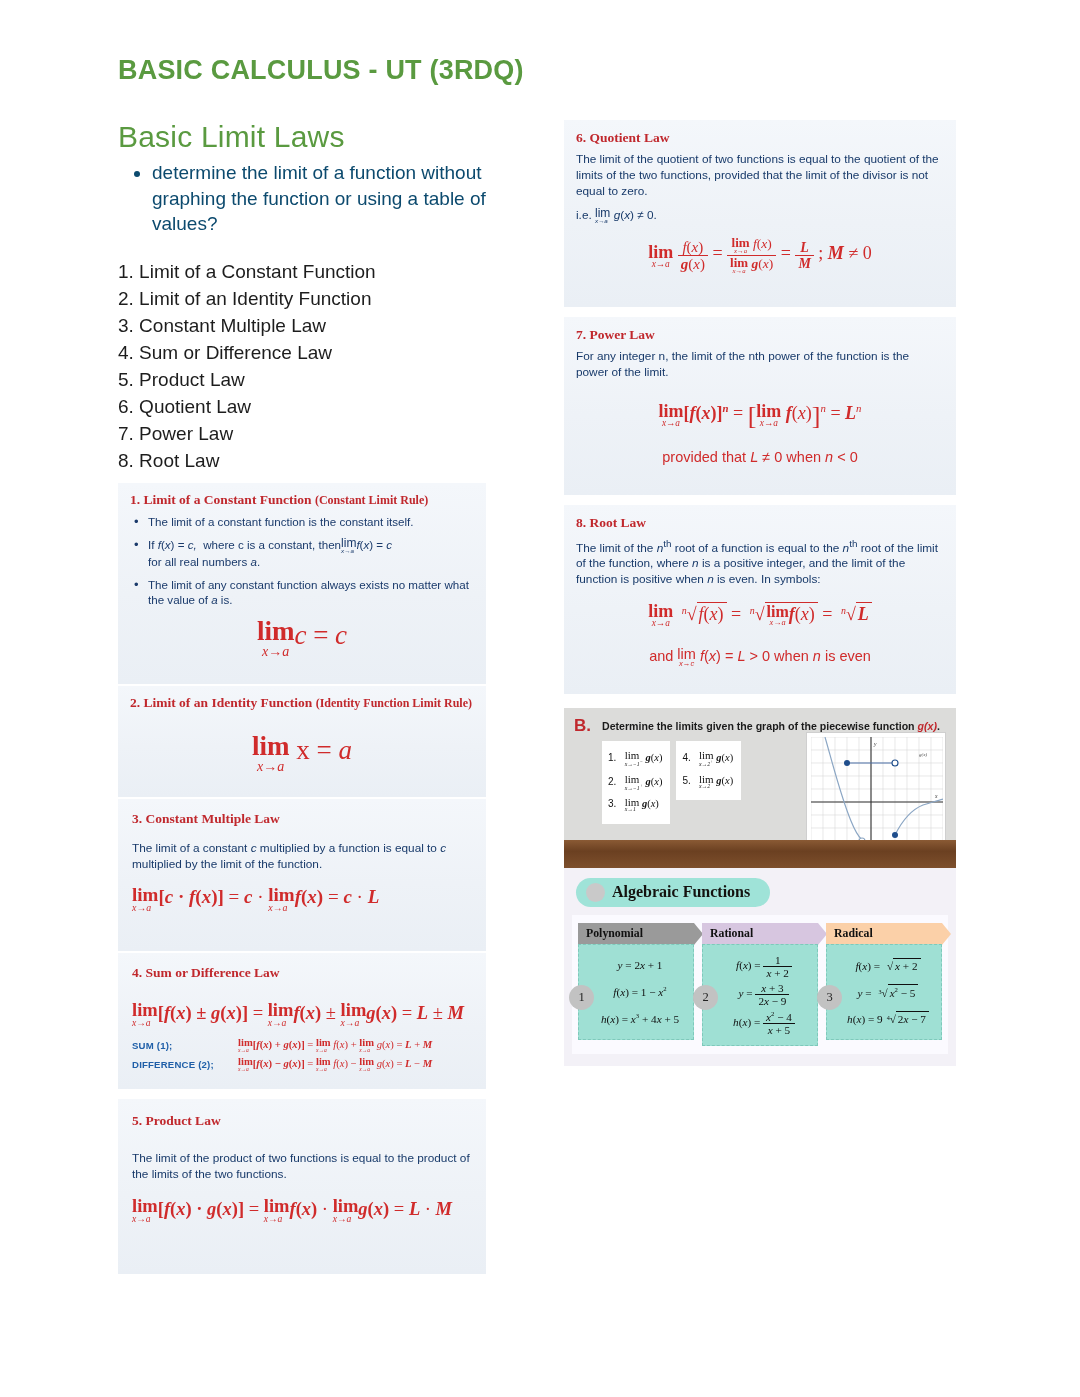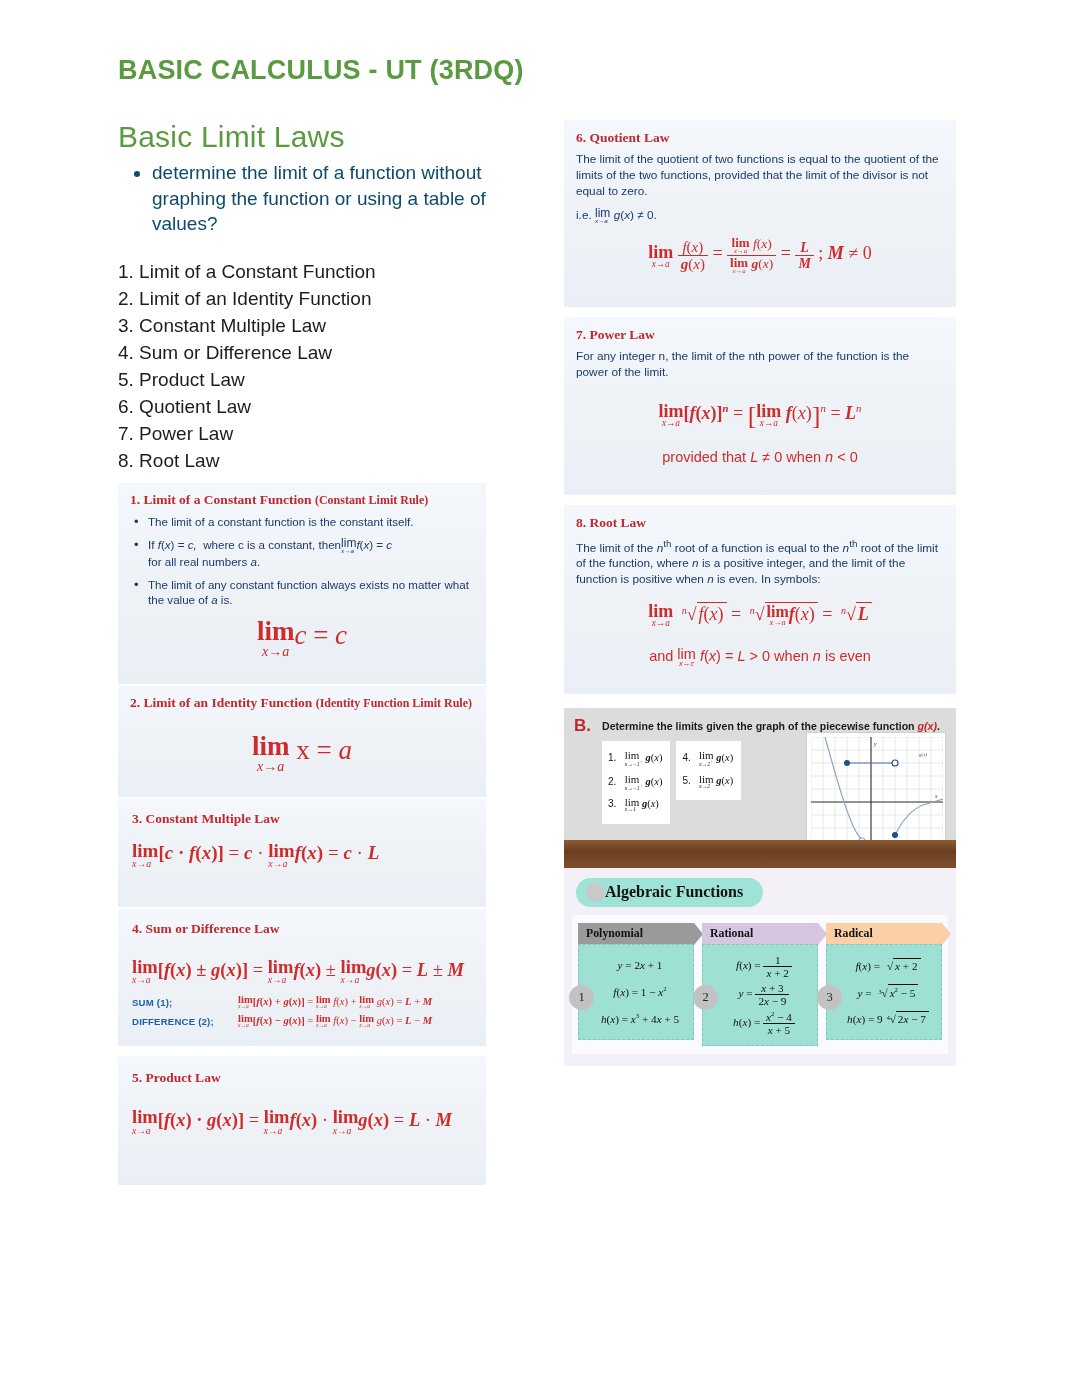--- a/index.html
+++ b/index.html
@@ -107,21 +107,21 @@
   .blist .row { font-family:"Liberation Serif", serif; font-size:10.5px; color:#111; margin:4px 0 6px 0; white-space:nowrap; }
   .blist .row .n { display:inline-block; width:14px; font-family:"Liberation Sans", sans-serif; font-size:10px; }
   .graphbox {
     position:absolute; right:10px; top:24px; width:140px; height:125px;
     background:#fff; border:1px solid #cfcfcf; padding:4px;
   }
 
   
   .algwrap { position:relative; background:#f3f1f7; padding:10px 8px 12px 8px; }
   .algbanner {
-    display:inline-flex; align-items:center; gap:0;
+    display:inline-flex; align-items:center; gap:7px;
     background:#9fe3d8; border-radius:16px; padding:5px 20px 5px 10px; margin:0 0 8px 4px;
   }
   .algbanner .dot { width:19px; height:19px; border-radius:50%; background:#c9c9c9; flex:0 0 19px; }
   .algbanner .t { font-family:"Liberation Serif", serif; font-weight:bold; font-size:16px; color:#14120f; }
   .algbody { background:#fbfaff; padding:8px 6px 8px 6px; display:flex; gap:8px; }
   .algcol { position:relative; flex:1; }
   .algcol .hd {
     font-family:"Liberation Serif", serif; font-weight:bold; font-size:11.8px; color:#111;
     padding:3px 8px; position:relative;
   }
@@ -201,20 +201,23 @@
           <span>2. Limit of an Identity Function</span>
           <span class="sub">(Identity Function Limit Rule)</span>
         </div>
         <div class="eq" style="font-size:27px; margin-top:22px;">
           <span class="lim"><span class="op">lim</span><span class="to">x→a</span></span>&nbsp;x = <span class="mi">a</span>
         </div>
       </div>
 
       <div class="card" style="padding:12px 14px 34px 14px;">
         <div class="ttl" style="margin-bottom:14px;">3. Constant Multiple Law</div>
+        <p class="body">
+          The limit of a constant <span class="mi">c</span> multiplied by a function is equal to <span class="mi">c</span> multiplied by the limit of the function.
+        </p>
         <div class="eq left" style="font-size:19px; margin-top:12px;">
           <span class="lim"><span class="op">lim</span><span class="to">x→a</span></span><span class="mb">[<span class="mi">c</span> · <span class="mi">f</span>(<span class="mi">x</span>)]</span> = <span class="mb mi">c</span> · <span class="lim"><span class="op">lim</span><span class="to">x→a</span></span><span class="mb mi">f</span><span class="mb">(<span class="mi">x</span>)</span> = <span class="mb mi">c</span> · <span class="mb mi">L</span>
         </div>
       </div>
 
       <div class="card" style="padding:12px 10px 14px 14px;">
         <div class="ttl" style="margin-bottom:20px;">4. Sum or Difference Law</div>
         <div class="eq left" style="font-size:18.5px; margin:12px 0 10px 0;">
           <span class="lim"><span class="op">lim</span><span class="to">x→a</span></span><span class="mb">[<span class="mi">f</span>(<span class="mi">x</span>) ± <span class="mi">g</span>(<span class="mi">x</span>)]</span> = <span class="lim"><span class="op">lim</span><span class="to">x→a</span></span><span class="mb mi">f</span><span class="mb">(<span class="mi">x</span>)</span> ± <span class="lim"><span class="op">lim</span><span class="to">x→a</span></span><span class="mb mi">g</span><span class="mb">(<span class="mi">x</span>)</span> = <span class="mb mi">L</span> ± <span class="mb mi">M</span>
         </div>
@@ -228,20 +231,21 @@
         <div class="subrow">
           <div class="lbl">DIFFERENCE (2);</div>
           <div class="small-eq">
             <span class="lim" style="font-size:10.6px;"><span class="op">lim</span><span class="to">x→a</span></span><span class="mb">[<span class="mi">f</span>(<span class="mi">x</span>) − <span class="mi">g</span>(<span class="mi">x</span>)]</span> = <span class="lim" style="font-size:10.6px;"><span class="op">lim</span><span class="to">x→a</span></span> <span class="mi">f</span>(<span class="mi">x</span>) − <span class="lim" style="font-size:10.6px;"><span class="op">lim</span><span class="to">x→a</span></span> <span class="mi">g</span>(<span class="mi">x</span>) = <span class="mb mi">L</span> − <span class="mb mi">M</span>
           </div>
         </div>
       </div>
 
       <div class="card" style="padding:14px 10px 46px 14px; margin-top:10px;">
         <div class="ttl" style="margin-bottom:22px;">5. Product Law</div>
+        <p class="body">The limit of the product of two functions is equal to the product of the limits of the two functions.</p>
         <div class="eq left" style="font-size:18.5px; margin-top:14px;">
           <span class="lim"><span class="op">lim</span><span class="to">x→a</span></span><span class="mb">[<span class="mi">f</span>(<span class="mi">x</span>) · <span class="mi">g</span>(<span class="mi">x</span>)]</span> = <span class="lim"><span class="op">lim</span><span class="to">x→a</span></span><span class="mb mi">f</span><span class="mb">(<span class="mi">x</span>)</span> · <span class="lim"><span class="op">lim</span><span class="to">x→a</span></span><span class="mb mi">g</span><span class="mb">(<span class="mi">x</span>)</span> = <span class="mb mi">L</span> · <span class="mb mi">M</span>
         </div>
       </div>
 
     </div>
 
     <div class="col-right">
 
       <div class="card" style="padding:10px 12px 28px 12px;">

